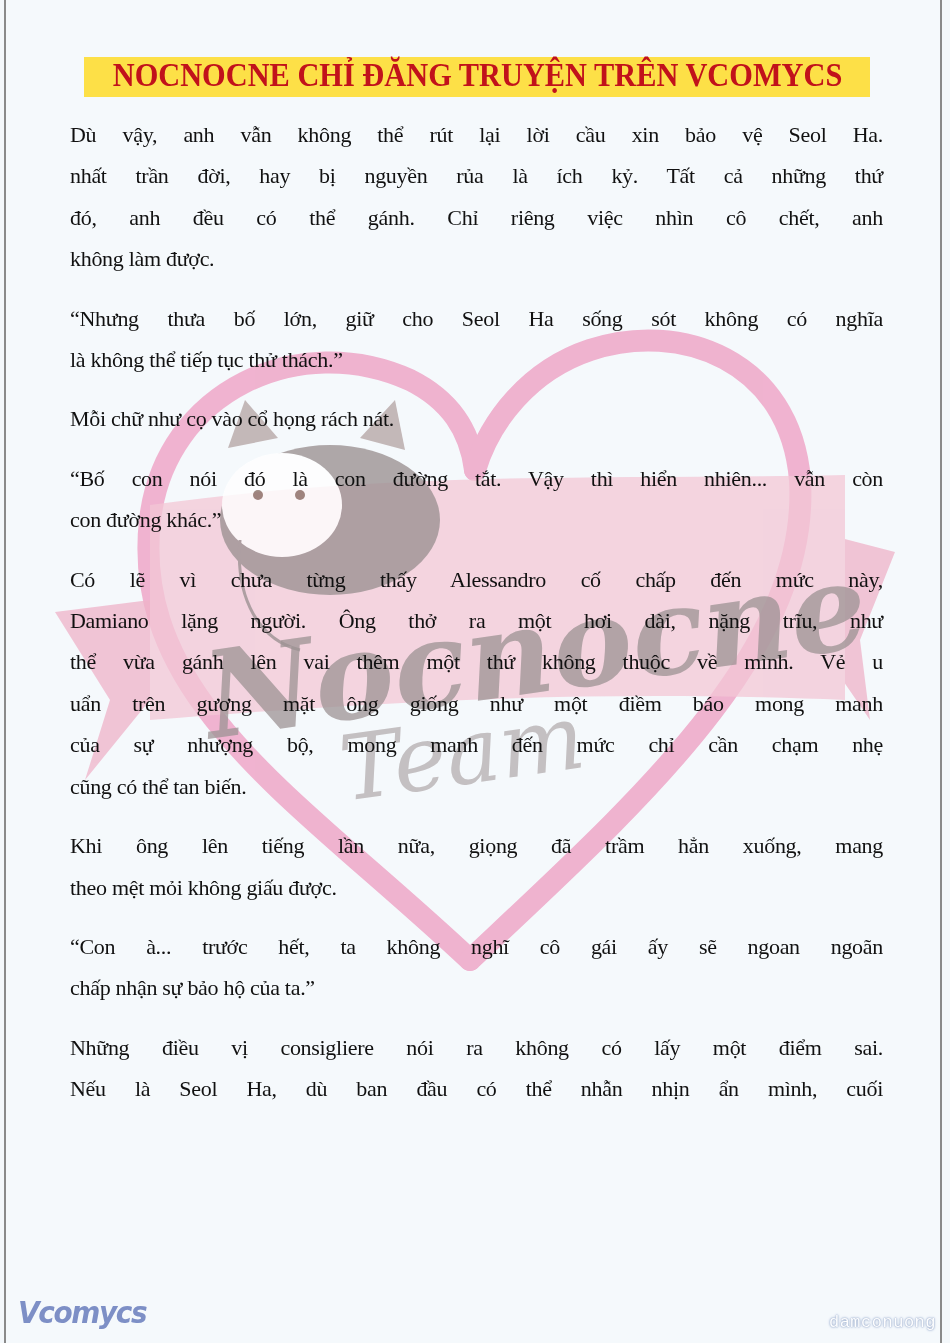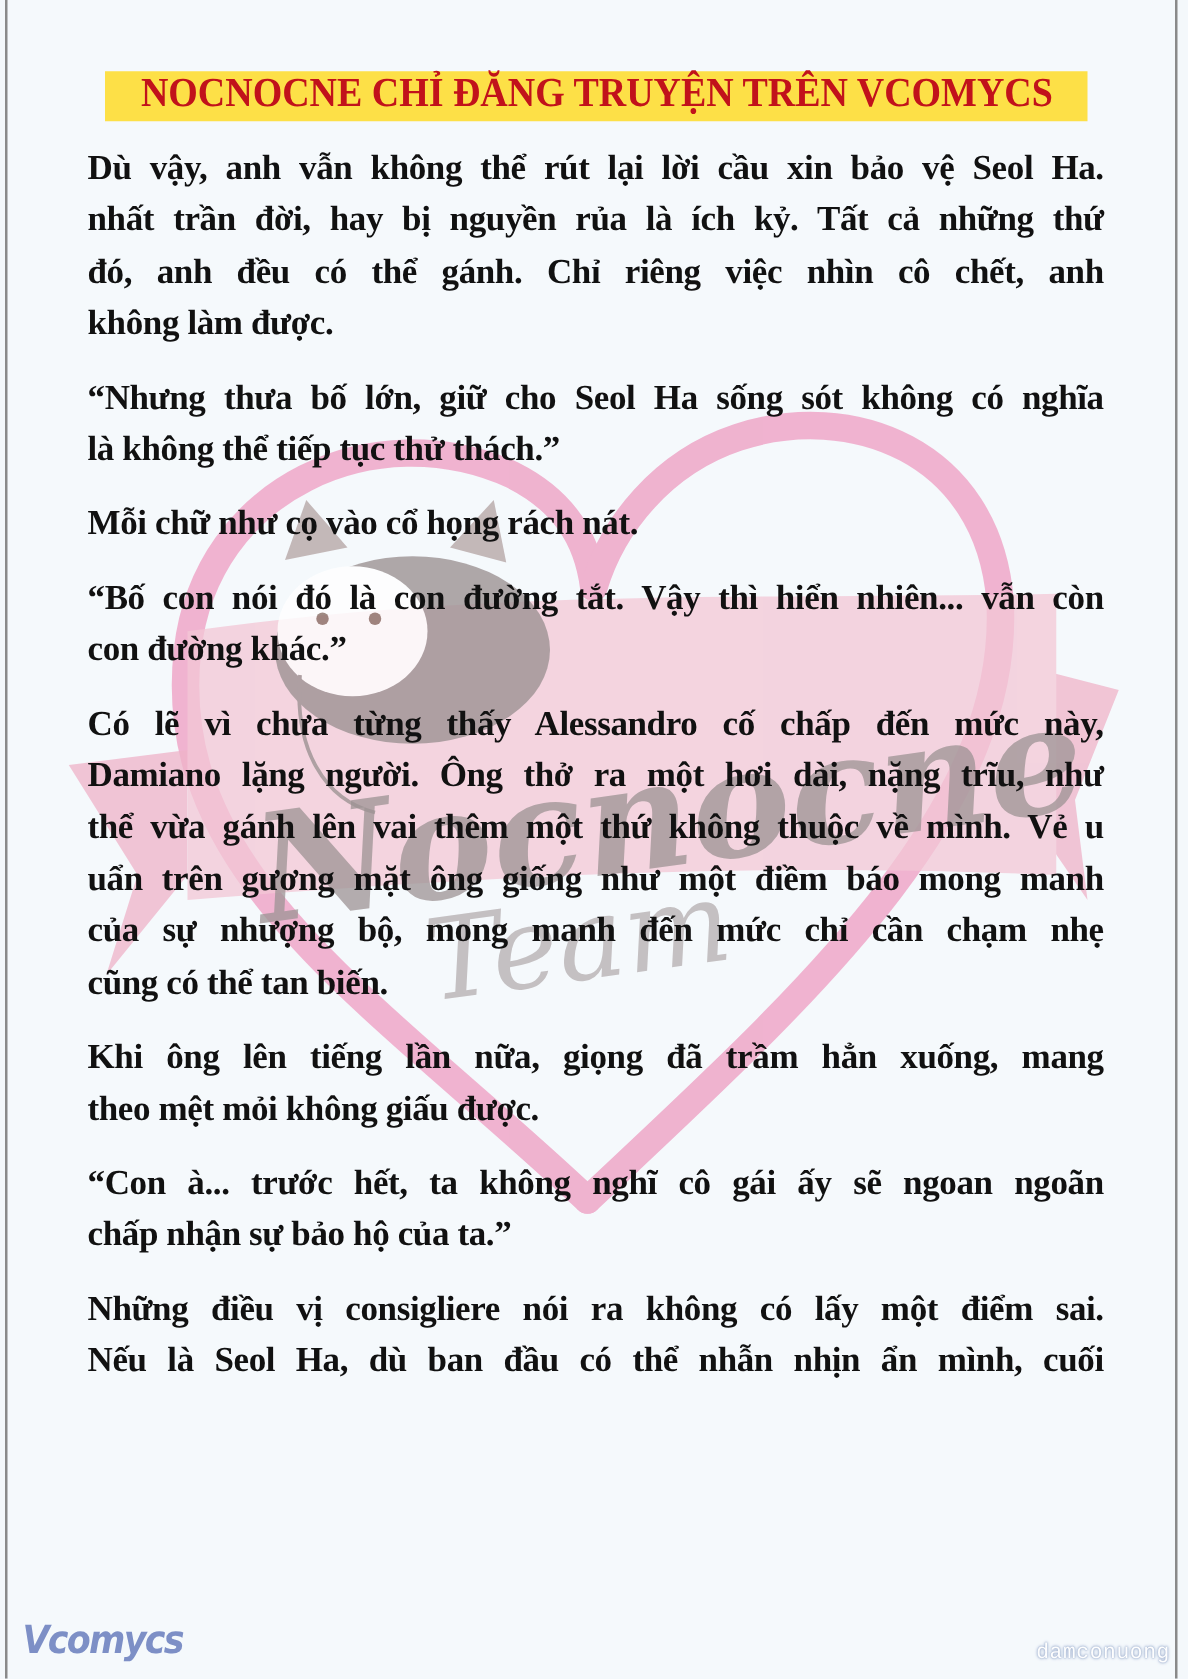--- a/index.html
+++ b/index.html
@@ -64,23 +64,23 @@
     .content {
       position: absolute;
       left: 70px;
       top: 114px;
       width: 813px;
       z-index: 3;
       color: #111111;
     }
     .para {
       margin: 0 0 18px 0;
-      font-size: 28px;
+      font-size: 22px;
       line-height: 41.4px;
-      font-weight: bold;
+      font-weight: normal;
       text-align: justify;
       text-align-last: left;
       letter-spacing: -0.3px;
     }
     .para .ln {
       display: block;
       text-align: justify;
       text-align-last: justify;
       white-space: nowrap;
     }

